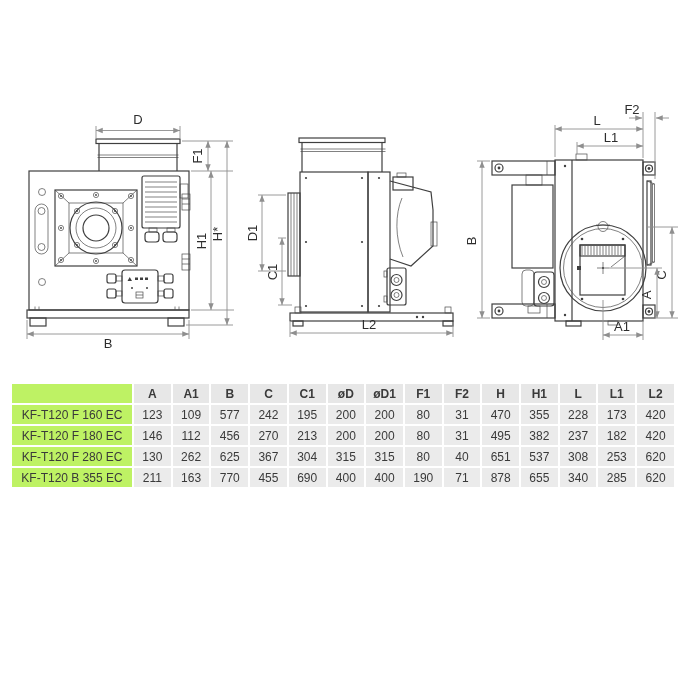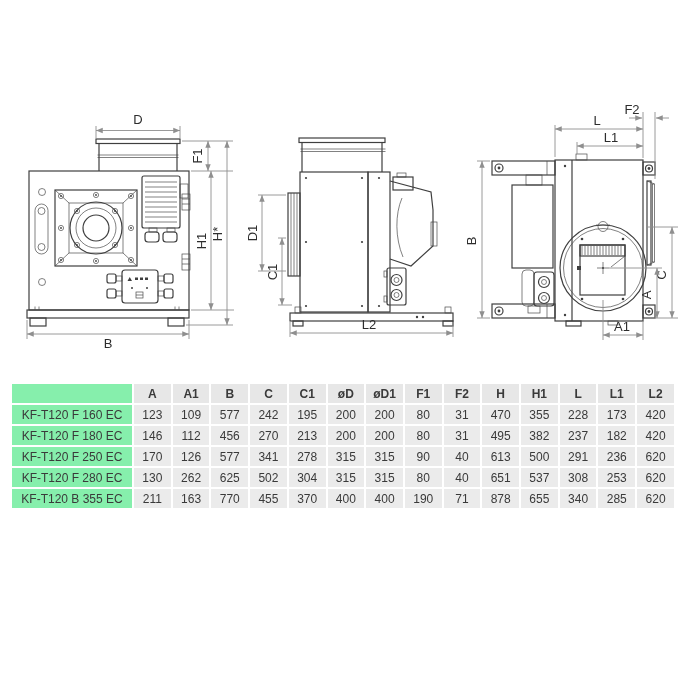--- a/index.html
+++ b/index.html
@@ -16,21 +16,21 @@
   .ol2 { fill:none; stroke:#4a4a4a; stroke-width:0.7; }
   .fl  { fill:#3f3f3f; stroke:none; }
   .dim { fill:none; stroke:#8f8f8f; stroke-width:0.9; }
   .dtx { fill:#2d2d2d; font-family:"Liberation Sans",sans-serif; font-size:13px; }
 
   table.dim-table { position:absolute; left:10px; top:382px; width:666px;
     border-collapse:separate; border-spacing:2px; table-layout:fixed;
     font-size:12px; color:#3a3a3a; }
   table.dim-table th { background:#e7e7e7; font-weight:bold; height:17px; padding:1px 0; text-align:center; }
   table.dim-table td { background:#ebebeb; height:17px; padding:1px 0; text-align:center; }
-  table.dim-table .model-cell { background:#86efac; }
+  table.dim-table .model-cell { background:#bef264; }
   table.dim-table col.model-col { width:120px; }
 </style>
 </head>
 <body>
 
 <div id="canvas">
 
   <svg id="front-view" class="view" viewBox="0 0 230 250">
     <defs>
       <marker id="arrE" viewBox="0 0 12 12" refX="11" refY="6" markerWidth="9" markerHeight="9" orient="auto">
@@ -374,60 +374,43 @@
           <td>200</td>
           <td>80</td>
           <td>31</td>
           <td>495</td>
           <td>382</td>
           <td>237</td>
           <td>182</td>
           <td>420</td>
         </tr>
         <tr>
-          <td class="model-cell">KF-T120 F 250 EC</td>
-          <td>170</td>
-          <td>126</td>
-          <td>577</td>
-          <td>341</td>
-          <td>278</td>
-          <td>315</td>
-          <td>315</td>
-          <td>90</td>
-          <td>40</td>
-          <td>613</td>
-          <td>500</td>
-          <td>291</td>
-          <td>236</td>
-          <td>620</td>
-        </tr>
-        <tr>
           <td class="model-cell">KF-T120 F 280 EC</td>
           <td>130</td>
           <td>262</td>
           <td>625</td>
-          <td>502</td>
+          <td>367</td>
           <td>304</td>
           <td>315</td>
           <td>315</td>
           <td>80</td>
           <td>40</td>
           <td>651</td>
           <td>537</td>
           <td>308</td>
           <td>253</td>
           <td>620</td>
         </tr>
         <tr>
           <td class="model-cell">KF-T120 B 355 EC</td>
           <td>211</td>
           <td>163</td>
           <td>770</td>
           <td>455</td>
-          <td>370</td>
+          <td>690</td>
           <td>400</td>
           <td>400</td>
           <td>190</td>
           <td>71</td>
           <td>878</td>
           <td>655</td>
           <td>340</td>
           <td>285</td>
           <td>620</td>
         </tr>

